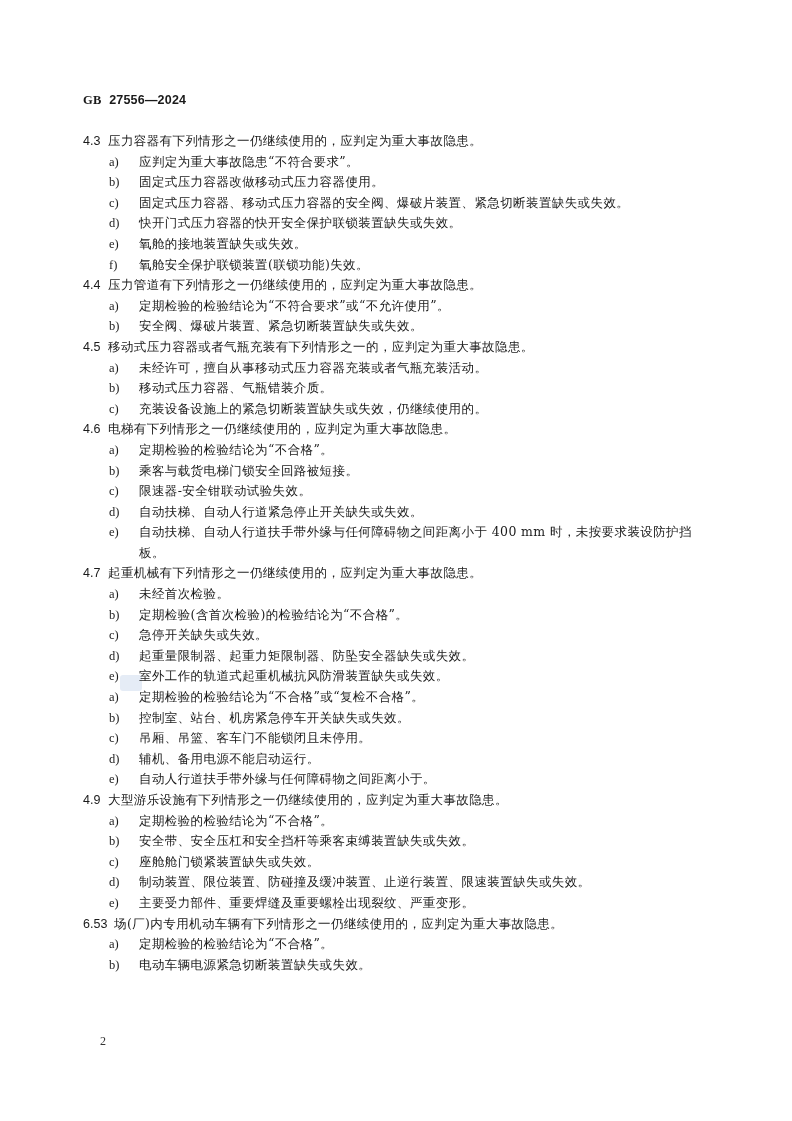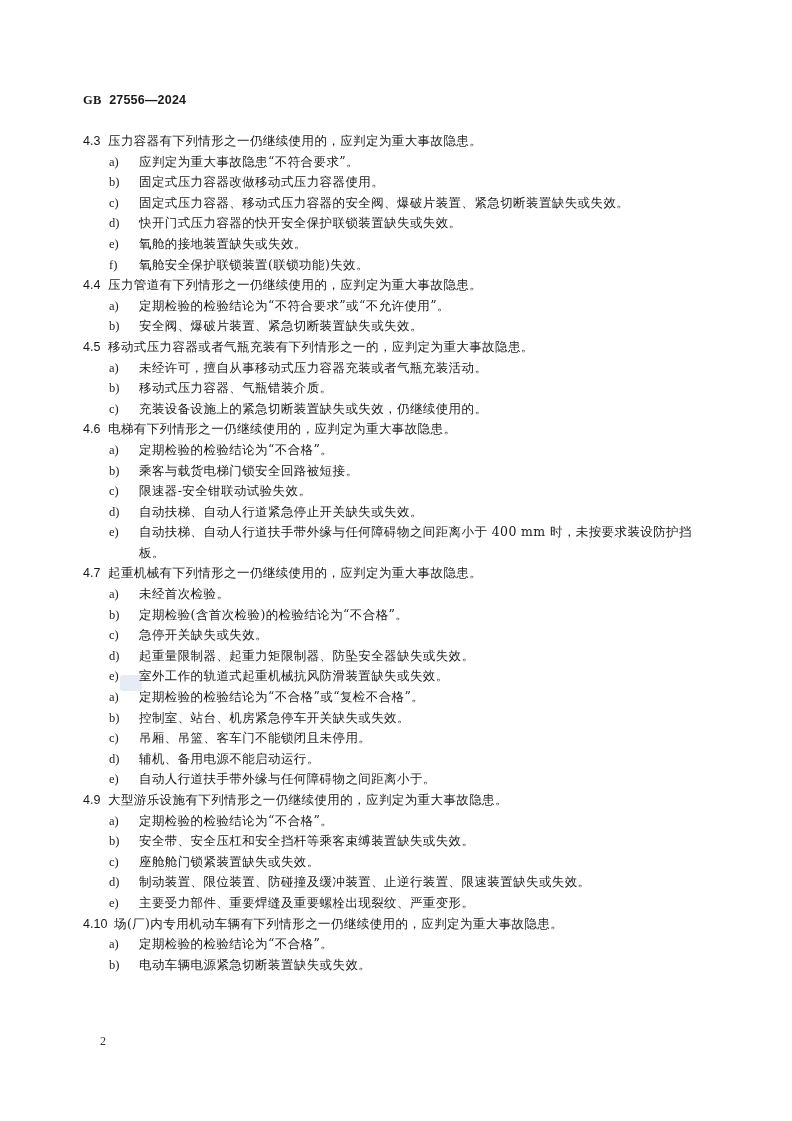--- a/index.html
+++ b/index.html
@@ -214,21 +214,21 @@
         <span class="item-text">制动装置、限位装置、防碰撞及缓冲装置、止逆行装置、限速装置缺失或失效。</span>
       </div>
     <div class="item">
         <span class="item-label">e)</span>
         <span class="item-text">主要受力部件、重要焊缝及重要螺栓出现裂纹、严重变形。</span>
       </div>
   </div>
 
   <div class="clause">
     <div class="clause-head">
-      <span class="clause-num wide">4.10</span>
+      <span class="clause-num wide">6.53</span>
       <span class="clause-text">场(厂)内专用机动车辆有下列情形之一仍继续使用的，应判定为重大事故隐患。</span>
     </div>
     <div class="item">
         <span class="item-label">a)</span>
         <span class="item-text">定期检验的检验结论为“不合格”。</span>
       </div>
     <div class="item">
         <span class="item-label">b)</span>
         <span class="item-text">电动车辆电源紧急切断装置缺失或失效。</span>
       </div>

